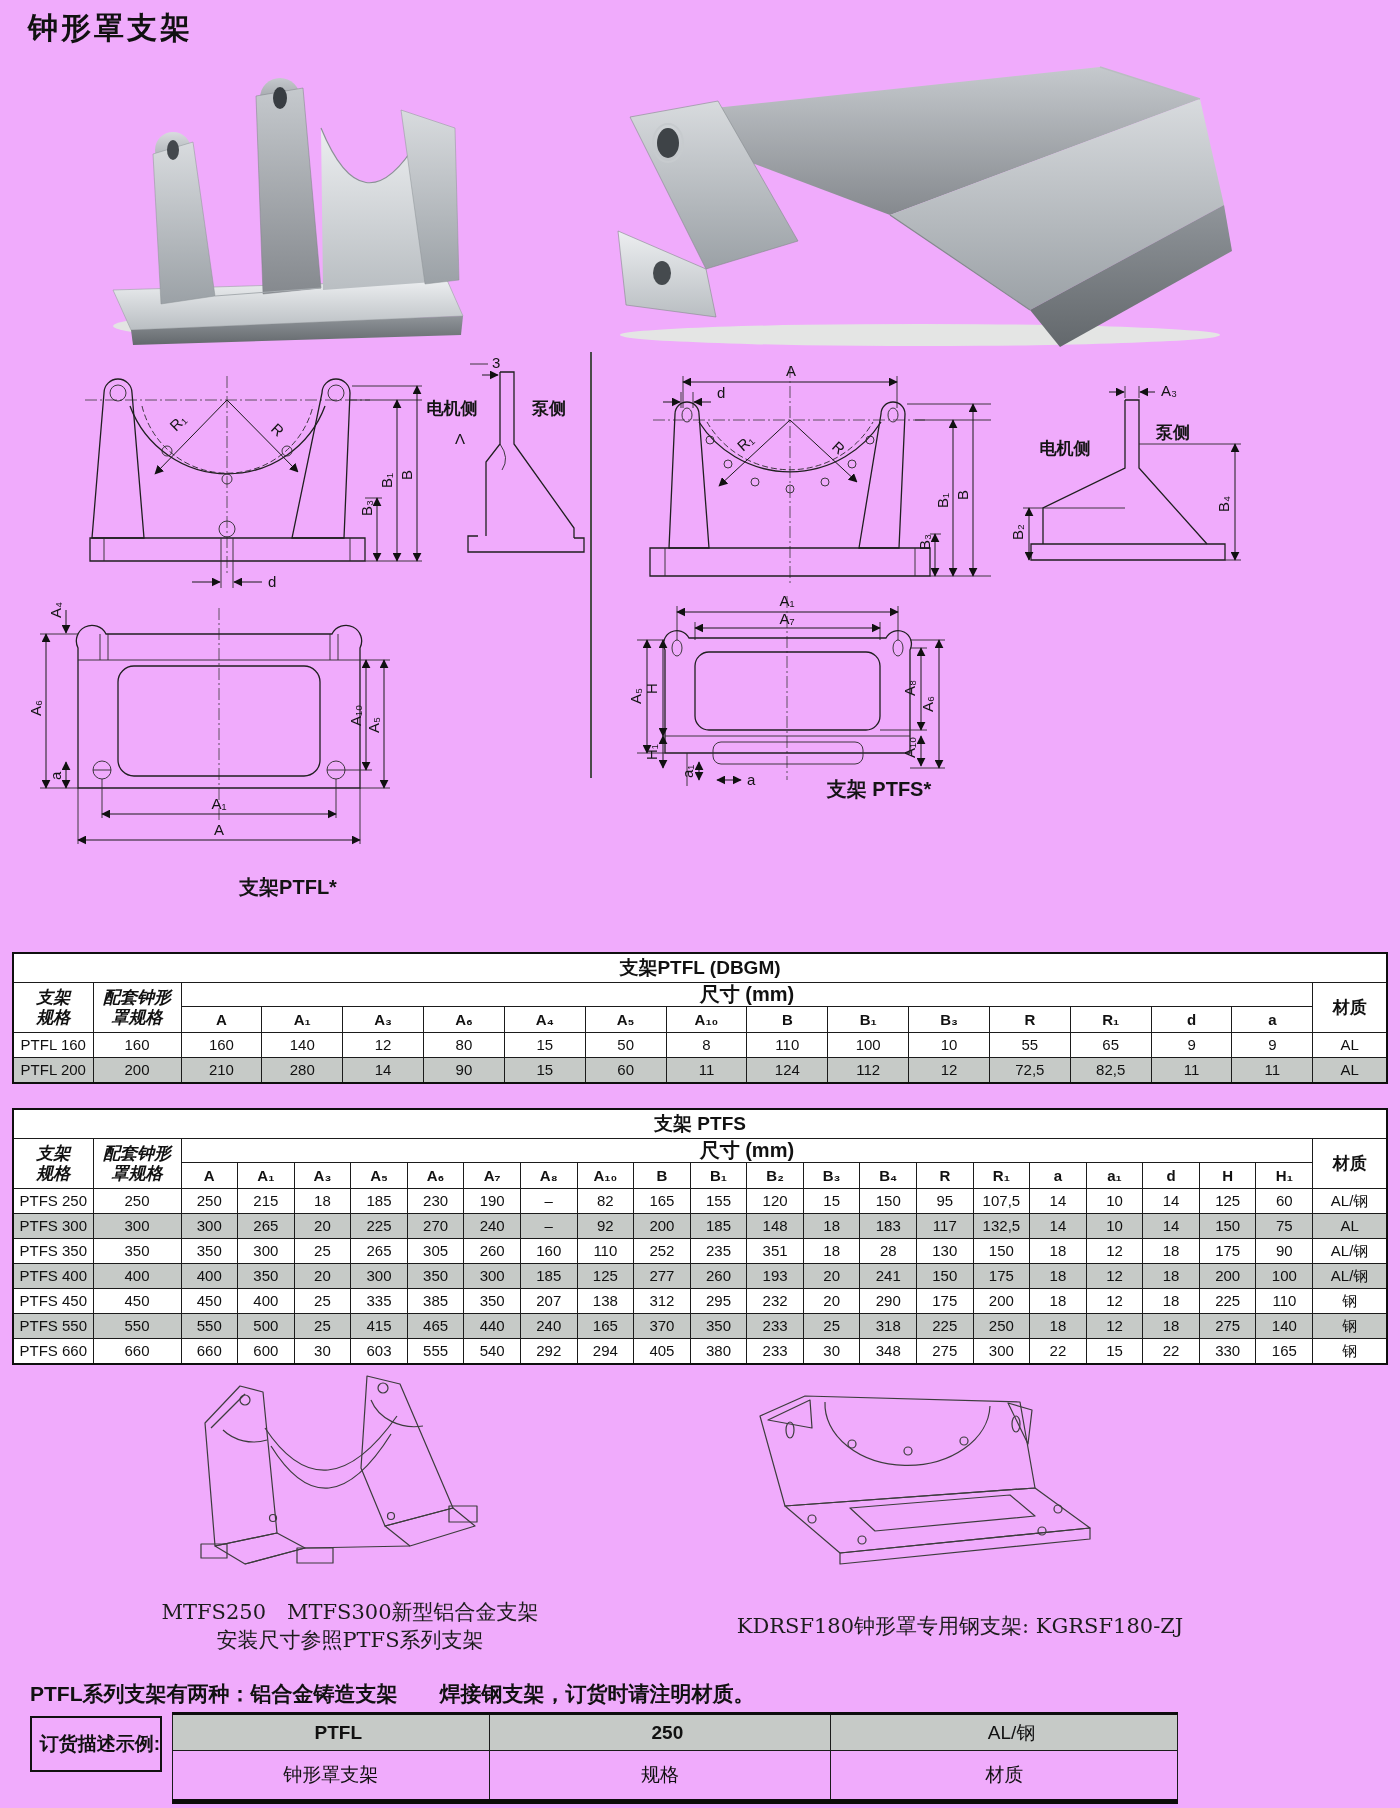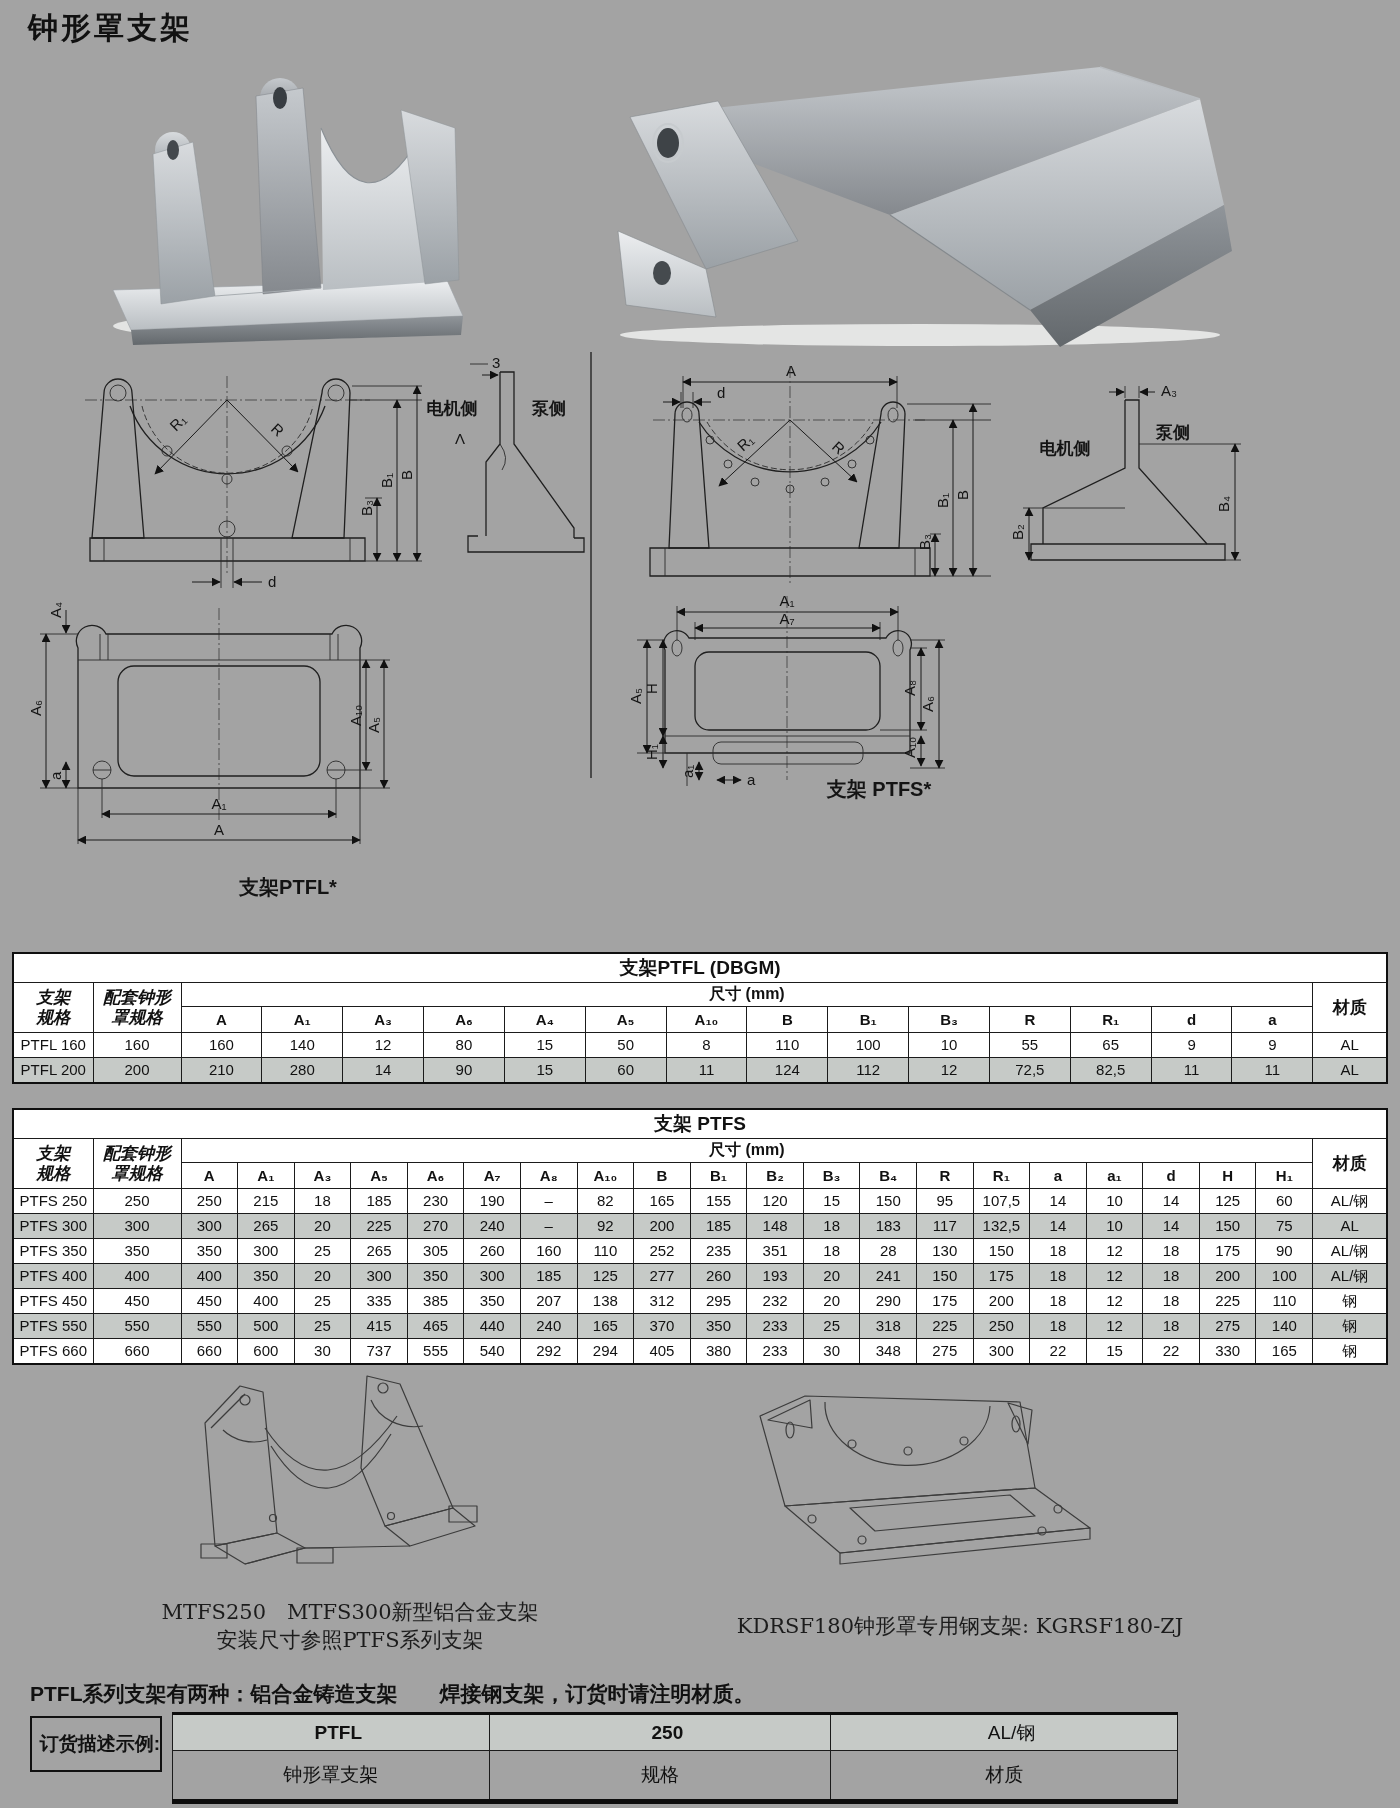--- a/index.html
+++ b/index.html
@@ -1,16 +1,16 @@
 <!DOCTYPE html>
 <html><head>
 <meta charset="utf-8">
 <style>
   html,body{margin:0;padding:0;background:#e9e9e7;}
-  .page{position:relative;width:1400px;height:1808px;background:#a3a3a3;margin:0 auto;
+  .page{position:relative;width:1400px;height:1808px;background:#f0abfc;margin:0 auto;
         font-family:"Liberation Sans",sans-serif;color:#111;overflow:hidden;}
   .abs{position:absolute;}
   .page-title{left:28px;top:8px;font-size:30px;font-weight:700;letter-spacing:3px;}
   
   svg text{font-family:"Liberation Sans",sans-serif;fill:#141414;}
   .ln{stroke:#1f1f1f;stroke-width:1.3;fill:none;}
   .thin{stroke:#2a2a2a;stroke-width:.9;fill:none;}
   .cl{stroke:#3a3a3a;stroke-width:.8;fill:none;stroke-dasharray:12 3 2 3;}
   .dash{stroke:#2a2a2a;stroke-width:.9;fill:none;stroke-dasharray:6 3;}
   .dim{stroke:#1a1a1a;stroke-width:1;fill:none;}
@@ -19,21 +19,21 @@
   .cap{font-size:20px;font-weight:700;}
   .wire{stroke:#3c3c3c;stroke-width:1.2;fill:none;stroke-linejoin:round;}
   .divider{width:2px;background:#4a4a4a;}
   
   .tbl-mount table{border-collapse:collapse;width:100%;table-layout:fixed;border:2px solid #0f0f0f;}
   .tbl-mount td{border:1px solid #1b1b1b;text-align:center;vertical-align:middle;
                 padding:0 1px;font-size:15px;height:24px;background:#fff;line-height:1.05;}
   .tbl-mount .tbl-title{font-size:19px;font-weight:700;height:28px;}
   .tbl-mount .hcell{font-weight:700;font-size:17px;}
   .tbl-mount .pre{white-space:pre-line;line-height:1.15;font-style:italic;}
-  .tbl-mount .dims{font-size:16px;height:23px;margin-top:8px;}
+  .tbl-mount .dims{font-size:20px;height:23px;margin-top:8px;}
   .tbl-mount .dimh{font-weight:700;font-size:15px;height:25px;}
   .tbl-mount tr.shaded td{background:#c6cac7;}
   
   .serif{font-family:"DejaVu Serif","Liberation Serif",serif;}
   .caption{font-size:21px;line-height:28px;text-align:center;color:#1c1c1c;}
   .note{font-size:21px;font-weight:700;}
   
   .order-label-box{border:2px solid #111;display:flex;align-items:center;justify-content:flex-end;
                    font-size:19px;font-weight:700;}
   .order-table{border-collapse:collapse;width:100%;table-layout:fixed;}
@@ -600,21 +600,21 @@
             <td>275</td>
             <td>140</td>
             <td>钢</td>
           </tr>
           <tr class="data">
             <td>PTFS 660</td>
             <td>660</td>
             <td>660</td>
             <td>600</td>
             <td>30</td>
-            <td>737</td>
+            <td>603</td>
             <td>555</td>
             <td>540</td>
             <td>292</td>
             <td>294</td>
             <td>405</td>
             <td>380</td>
             <td>233</td>
             <td>30</td>
             <td>348</td>
             <td>275</td>

